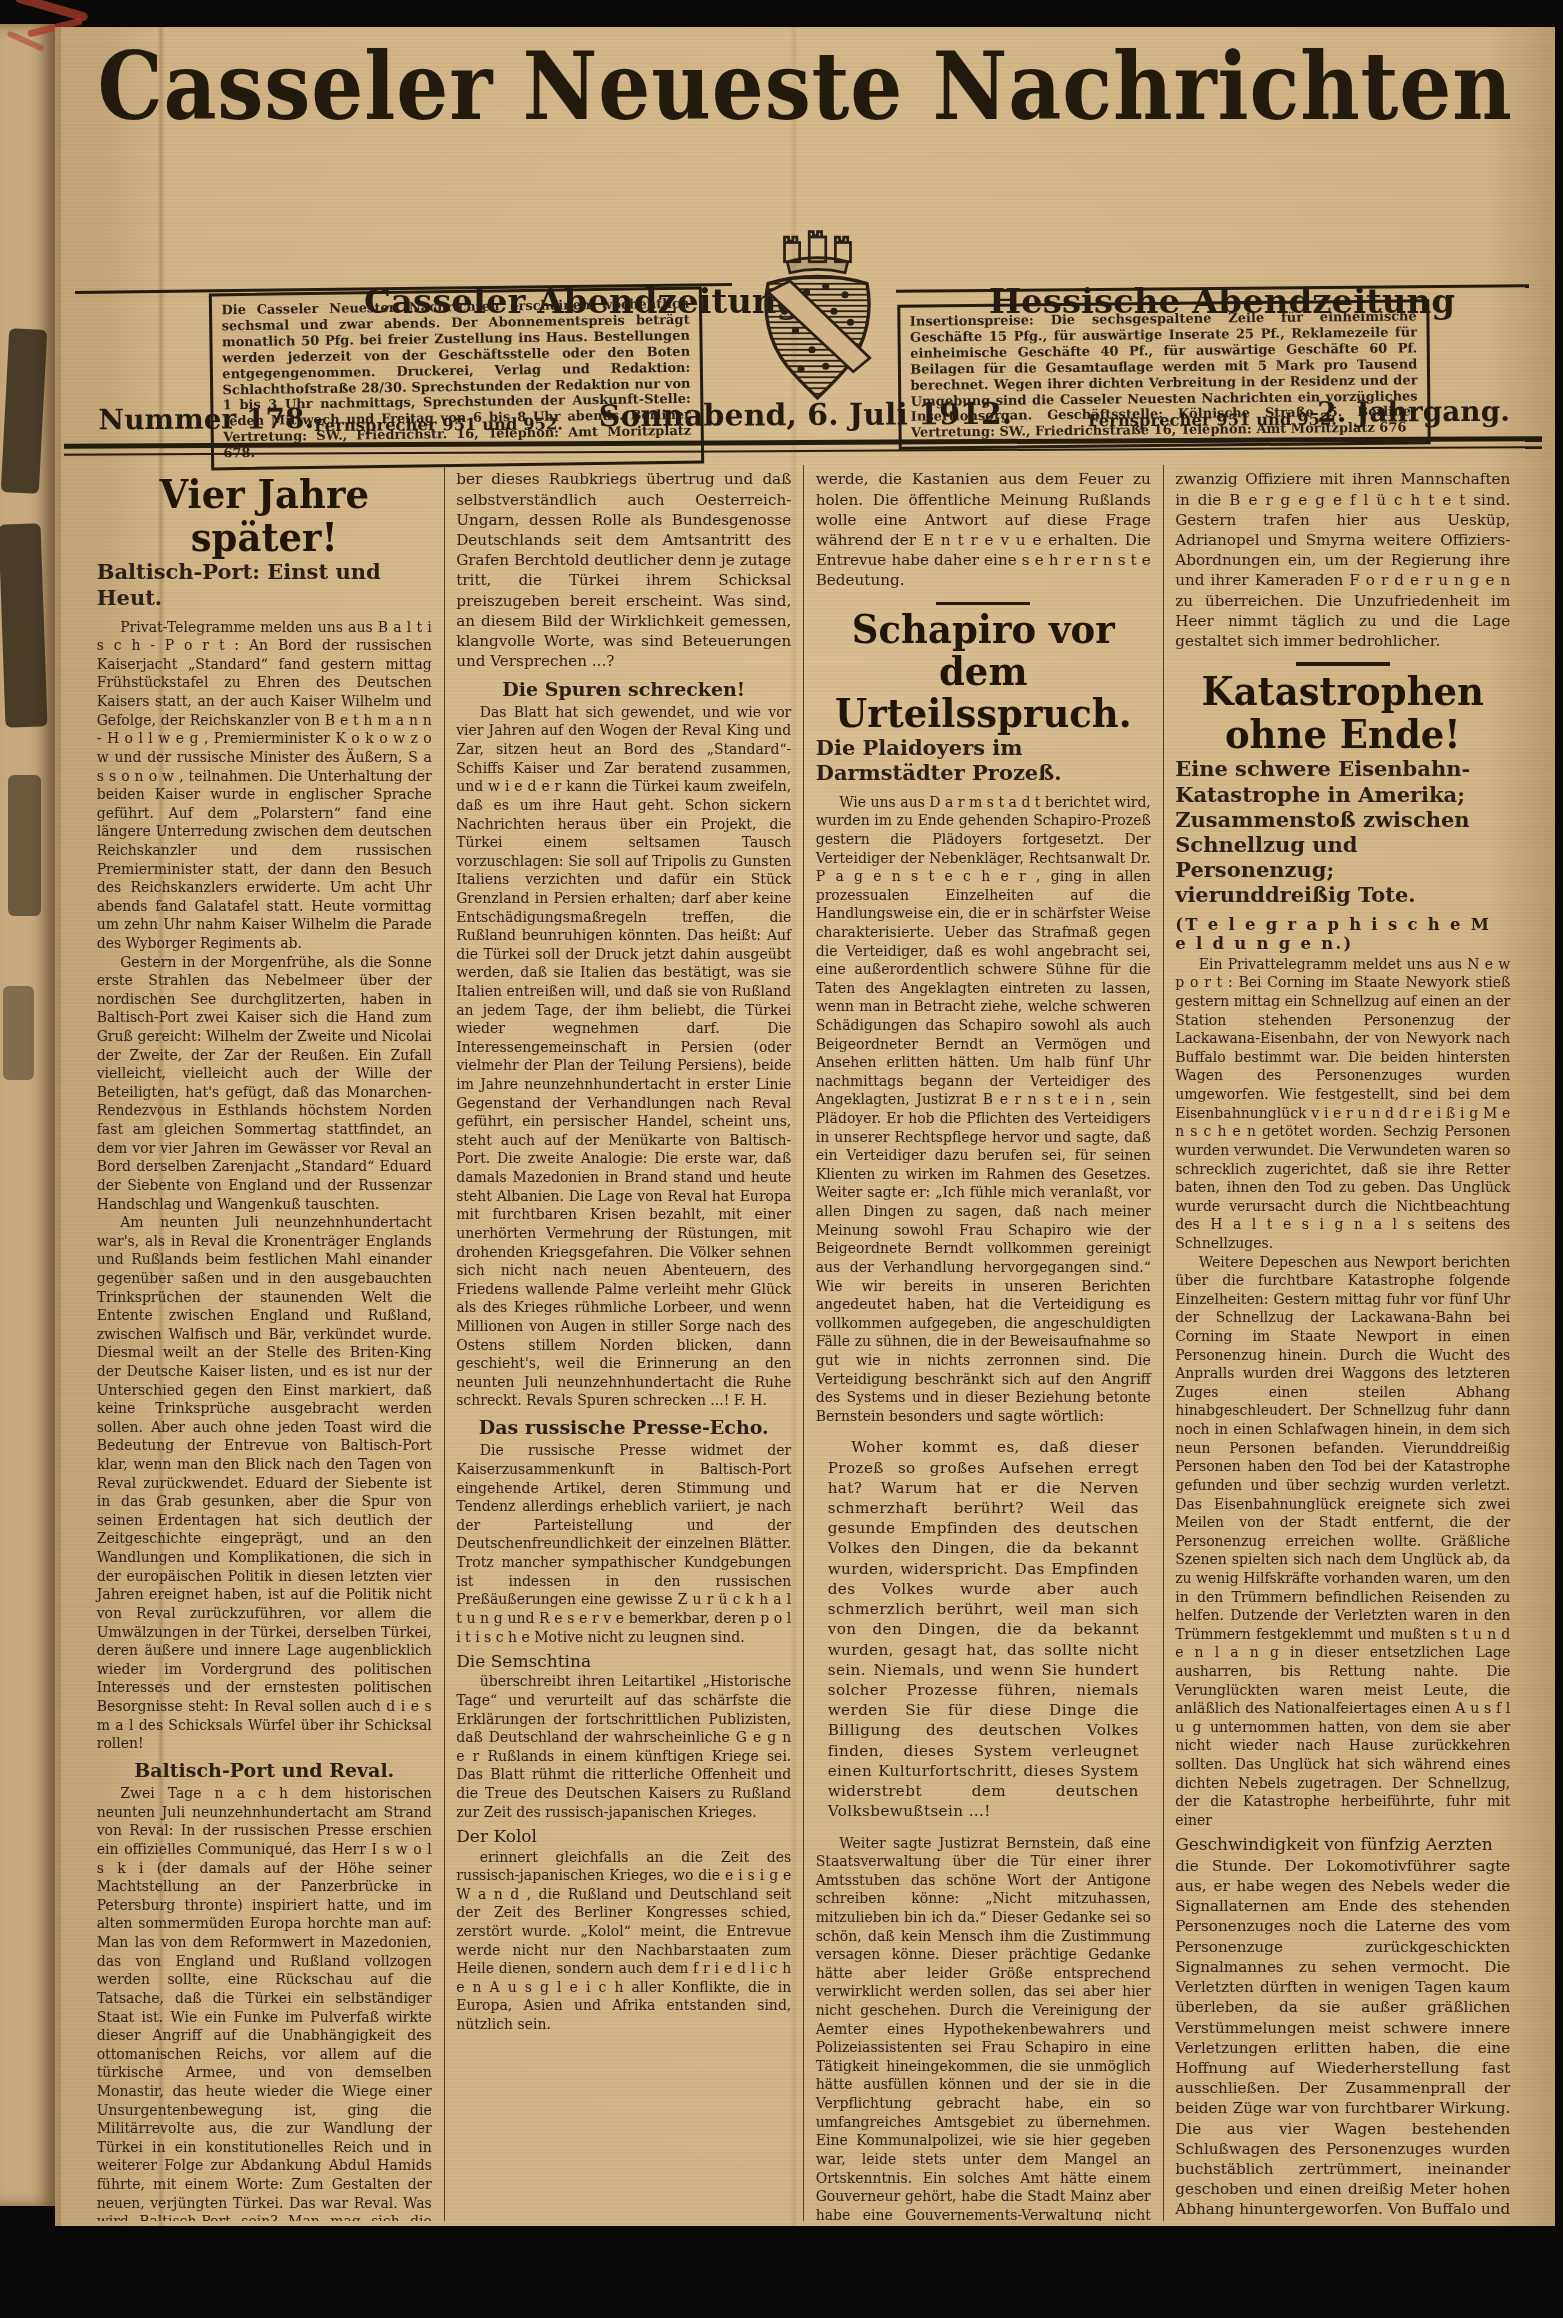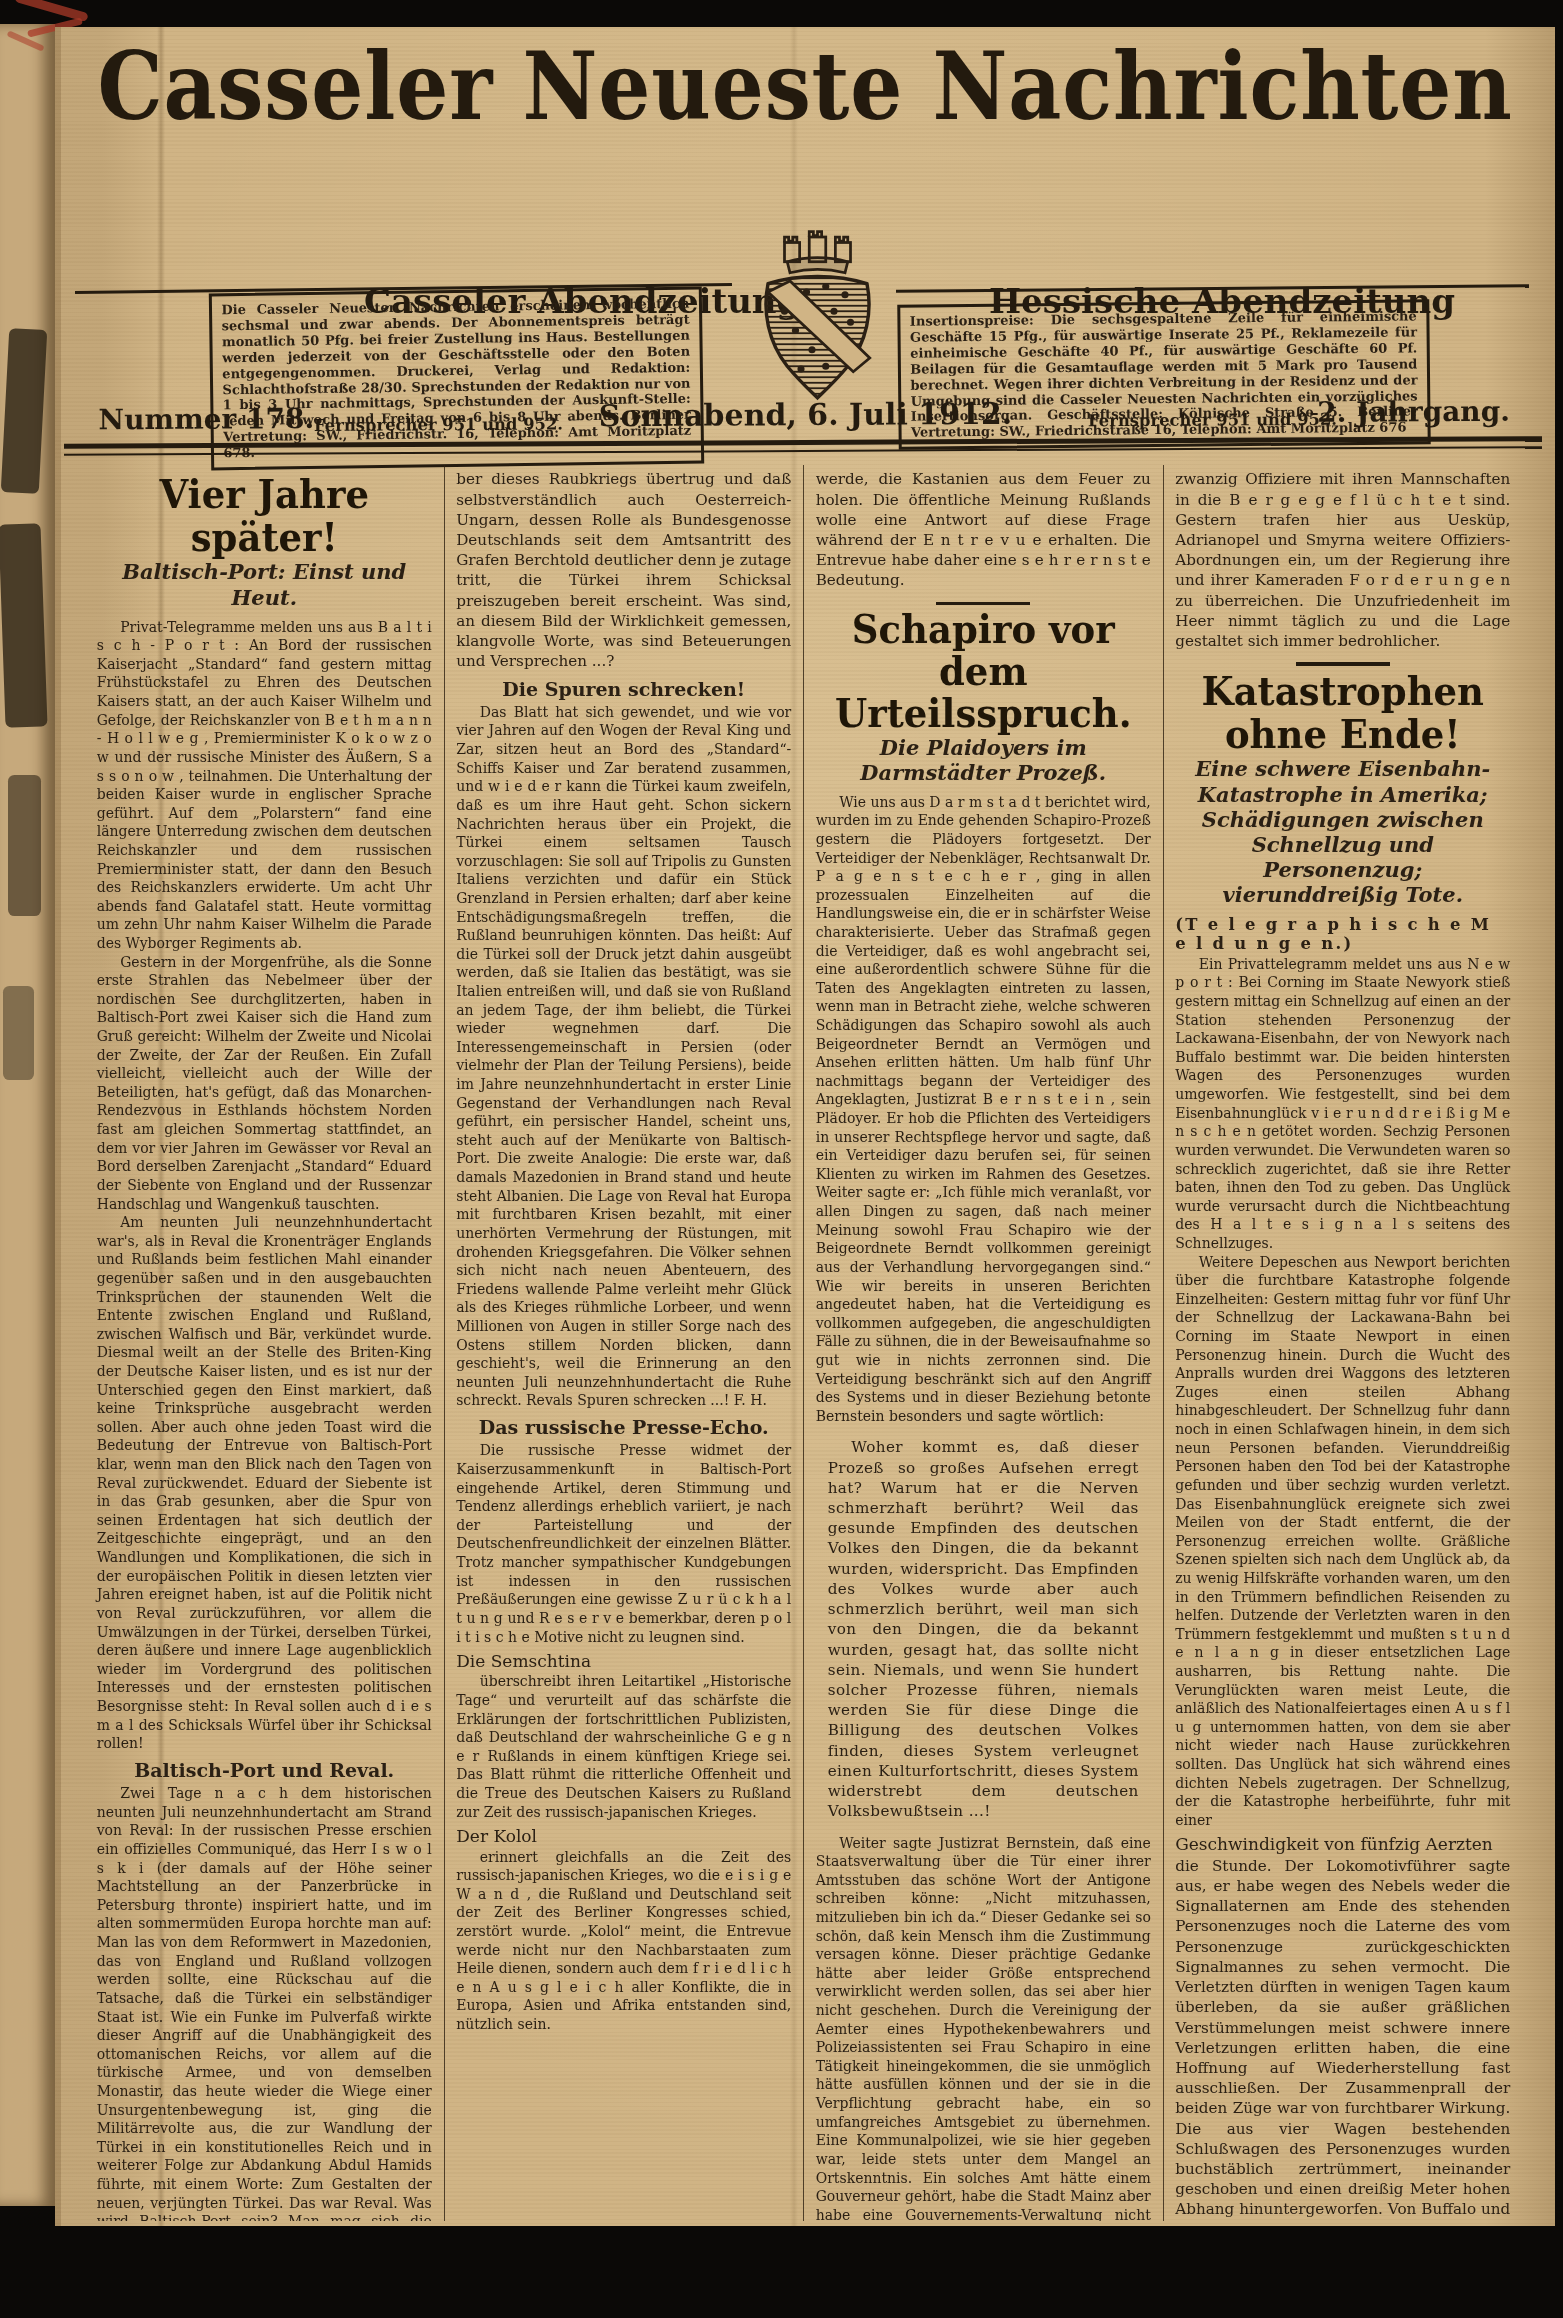--- a/index.html
+++ b/index.html
@@ -42,21 +42,21 @@
   .issue-volume{right:22px;font-size:28px;font-weight:bold;}
   .double-rule{position:absolute;left:9.4px;right:12.5px;background:#241b0f;transform:rotate(-0.3deg);}
   .double-rule.r1{top:413px;height:4.7px;}
   .double-rule.r2{top:423px;height:2.3px;}
   
   .columns{position:absolute;top:438px;left:30px;right:33px;height:1756px;display:flex;overflow:hidden;}
   .col{flex:1 1 0;padding:4.7px 11.7px 0 11.7px;overflow:hidden;border-right:1.6px solid rgba(45,32,16,.8);}
   .col:last-child{border-right:none;}
   .blk{color:#2b2014;}
   .headline{font-size:37px;font-weight:bold;text-align:center;line-height:1.05;margin:7.8px 0 4.7px;color:#1f1608;transform:scaleY(1.08);}
-  .subhead{font-size:21px;font-weight:bold;text-align:center;line-height:1.2;margin:1.6px 0 7.8px;font-style:italic;}
+  .subhead{font-size:21px;font-weight:bold;line-height:1.2;margin:1.6px 0 7.8px;}
   .subhead-light{font-size:16.4px;font-weight:bold;text-align:left;letter-spacing:2.3px;margin:1.6px 0;}
   .sidehead{font-size:19px;font-weight:bold;text-align:center;margin:6.3px 0 3.1px;}
   .sidehead-left{font-size:17px;font-weight:normal;text-align:left;margin:4.7px 0 1.6px;}
   .para{font-size:14px;line-height:1.33;text-align:justify;text-indent:23.5px;margin:0;}
   .para-noindent{font-size:15.2px;line-height:1.33;text-align:justify;text-indent:0;margin:0;}
   .quote-para{font-size:15.2px;line-height:1.33;text-align:justify;text-indent:23.5px;margin:12px;font-weight:normal;letter-spacing:0.4px;}
   .rule{width:94px;height:3.9px;background:#241b0f;margin:11px auto 7.8px;}
 </style>
 </head>
 <body>
@@ -162,21 +162,21 @@
           <div class="blk headline">Schapiro vor dem Urteilsspruch.</div>
           <div class="blk subhead">Die Plaidoyers im Darmstädter Prozeß.</div>
           <div class="blk para">Wie uns aus D a r m s t a d t  berichtet wird, wurden im zu Ende gehenden Schapiro-Prozeß gestern die Plädoyers fortgesetzt. Der Verteidiger der Nebenkläger, Rechtsanwalt Dr. P a g e n s t e c h e r ,  ging in allen prozessualen Einzelheiten auf die Handlungsweise ein, die er in schärfster Weise charakterisierte. Ueber das Strafmaß gegen die Verteidiger, daß es wohl angebracht sei, eine außerordentlich schwere Sühne für die Taten des Angeklagten eintreten zu lassen, wenn man in Betracht ziehe, welche schweren Schädigungen das Schapiro sowohl als auch Beigeordneter Berndt an Vermögen und Ansehen erlitten hätten. Um halb fünf Uhr nachmittags begann der Verteidiger des Angeklagten, Justizrat B e r n s t e i n ,  sein Plädoyer. Er hob die Pflichten des Verteidigers in unserer Rechtspflege hervor und sagte, daß ein Verteidiger dazu berufen sei, für seinen Klienten zu wirken im Rahmen des Gesetzes. Weiter sagte er: „Ich fühle mich veranlaßt, vor allen Dingen zu sagen, daß nach meiner Meinung sowohl Frau Schapiro wie der Beigeordnete Berndt vollkommen gereinigt aus der Verhandlung hervorgegangen sind.“ Wie wir bereits in unseren Berichten angedeutet haben, hat die Verteidigung es vollkommen aufgegeben, die angeschuldigten Fälle zu sühnen, die in der Beweisaufnahme so gut wie in nichts zerronnen sind. Die Verteidigung beschränkt sich auf den Angriff des Systems und in dieser Beziehung betonte Bernstein besonders und sagte wörtlich:</div>
           <div class="blk quote-para">Woher kommt es, daß dieser Prozeß so großes Aufsehen erregt hat? Warum hat er die Nerven schmerzhaft berührt? Weil das gesunde Empfinden des deutschen Volkes den Dingen, die da bekannt wurden, widerspricht. Das Empfinden des Volkes wurde aber auch schmerzlich berührt, weil man sich von den Dingen, die da bekannt wurden, gesagt hat, das sollte nicht sein. Niemals, und wenn Sie hundert solcher Prozesse führen, niemals werden Sie für diese Dinge die Billigung des deutschen Volkes finden, dieses System verleugnet einen Kulturfortschritt, dieses System widerstrebt dem deutschen Volksbewußtsein ...!</div>
           <div class="blk para">Weiter sagte Justizrat Bernstein, daß eine Staatsverwaltung über die Tür einer ihrer Amtsstuben das schöne Wort der Antigone schreiben könne: „Nicht mitzuhassen, mitzulieben bin ich da.“ Dieser Gedanke sei so schön, daß kein Mensch ihm die Zustimmung versagen könne. Dieser prächtige Gedanke hätte aber leider Größe entsprechend verwirklicht werden sollen, das sei aber hier nicht geschehen. Durch die Vereinigung der Aemter eines Hypothekenbewahrers und Polizeiassistenten sei Frau Schapiro in eine Tätigkeit hineingekommen, die sie unmöglich hätte ausfüllen können und der sie in die Verpflichtung gebracht habe, ein so umfangreiches Amtsgebiet zu übernehmen. Eine Kommunalpolizei, wie sie hier gegeben war, leide stets unter dem Mangel an Ortskenntnis. Ein solches Amt hätte einem Gouverneur gehört, habe die Stadt Mainz aber habe eine Gouvernements-Verwaltung nicht gehabt. Der Gerichtshof hat nun noch einmal das gewaltige Material der vierzehntägigen Beweisaufnahme durchzuarbeiten. Wahrscheinlich wird deshalb die Verhandlung heute abend auf M o n t a g  verlagt werden.</div>
         </div>
       <div class="col">
           <div class="blk para-noindent">zwanzig Offiziere mit ihren Mannschaften in die  B e r g e  g e f l ü c h t e t  sind. Gestern trafen hier aus Uesküp, Adrianopel und Smyrna weitere Offiziers-Abordnungen ein, um der Regierung ihre und ihrer Kameraden F o r d e r u n g e n  zu überreichen. Die Unzufriedenheit im Heer nimmt täglich zu und die Lage gestaltet sich immer bedrohlicher.</div>
           <div class="blk rule"></div>
           <div class="blk headline">Katastrophen ohne Ende!</div>
-          <div class="blk subhead">Eine schwere Eisenbahn-Katastrophe in Amerika; Schädigungen zwischen Schnellzug und Personenzug; vierunddreißig Tote.</div>
+          <div class="blk subhead">Eine schwere Eisenbahn-Katastrophe in Amerika; Zusammenstoß zwischen Schnellzug und Personenzug; vierunddreißig Tote.</div>
           <div class="blk subhead-light">(T e l e g r a p h i s c h e  M e l d u n g e n.)</div>
           <div class="blk para">Ein Privattelegramm meldet uns aus N e w p o r t :  Bei Corning im Staate Newyork stieß gestern mittag ein Schnellzug auf einen an der Station stehenden Personenzug der Lackawana-Eisenbahn, der von Newyork nach Buffalo bestimmt war. Die beiden hintersten Wagen des Personenzuges wurden umgeworfen. Wie festgestellt, sind bei dem Eisenbahnunglück v i e r u n d d r e i ß i g   M e n s c h e n  getötet worden. Sechzig Personen wurden verwundet. Die Verwundeten waren so schrecklich zugerichtet, daß sie ihre Retter baten, ihnen den Tod zu geben. Das Unglück wurde verursacht durch die Nichtbeachtung des H a l t e s i g n a l s  seitens des Schnellzuges.</div>
           <div class="blk para">Weitere Depeschen aus Newport berichten über die furchtbare Katastrophe folgende Einzelheiten: Gestern mittag fuhr vor fünf Uhr der Schnellzug der Lackawana-Bahn bei Corning im Staate Newport in einen Personenzug hinein. Durch die Wucht des Anpralls wurden drei Waggons des letzteren Zuges einen steilen Abhang hinabgeschleudert. Der Schnellzug fuhr dann noch in einen Schlafwagen hinein, in dem sich neun Personen befanden. Vierunddreißig Personen haben den Tod bei der Katastrophe gefunden und über sechzig wurden verletzt. Das Eisenbahnunglück ereignete sich zwei Meilen von der Stadt entfernt, die der Personenzug erreichen wollte. Gräßliche Szenen spielten sich nach dem Unglück ab, da zu wenig Hilfskräfte vorhanden waren, um den in den Trümmern befindlichen Reisenden zu helfen. Dutzende der Verletzten waren in den Trümmern festgeklemmt und mußten  s t u n d e n l a n g  in dieser entsetzlichen Lage ausharren, bis Rettung nahte. Die Verunglückten waren meist Leute, die anläßlich des Nationalfeiertages einen A u s f l u g  unternommen hatten, von dem sie aber nicht wieder nach Hause zurückkehren sollten. Das Unglück hat sich während eines dichten Nebels zugetragen. Der Schnellzug, der die Katastrophe herbeiführte, fuhr mit einer</div>
           <div class="blk sidehead-left">Geschwindigkeit von fünfzig Aerzten</div>
           <div class="blk para-noindent">die Stunde. Der Lokomotivführer sagte aus, er habe wegen des Nebels weder die Signallaternen am Ende des stehenden Personenzuges noch die Laterne des vom Personenzuge zurückgeschickten Signalmannes zu sehen vermocht. Die Verletzten dürften in wenigen Tagen kaum überleben, da sie außer gräßlichen Verstümmelungen meist schwere innere Verletzungen erlitten haben, die eine Hoffnung auf Wiederherstellung fast ausschließen. Der Zusammenprall der beiden Züge war von furchtbarer Wirkung. Die aus vier Wagen bestehenden Schlußwagen des Personenzuges wurden buchstäblich zertrümmert, ineinander geschoben und einen dreißig Meter hohen Abhang hinuntergeworfen. Von Buffalo und Rochester gingen sofort Hilfszüge mit Aerzten und Krankenwärtern nach der Unglücksstelle ab. Ehe die Hilfe herannahte, spielten sich gräßliche Szenen ab. In der Nähe des abgestürzten Zuges befanden sich in einem Abteil vier Frauen, die noch schwache Lebenszeichen gaben, als man versuchte, sie aus dem Abteil zu schaffen. Es war eine Frau mit ihren drei Töchtern, die sich umschlungen hielten und alle vier bald nach der Befreiung starben. Sie hatten alle schwere Verletzungen des Unterleibs davongetragen. Der Mutter war außerdem noch das rechte Bein abgequetscht worden.</div>
         </div>
     </div>
   </div>
 </div>
 

